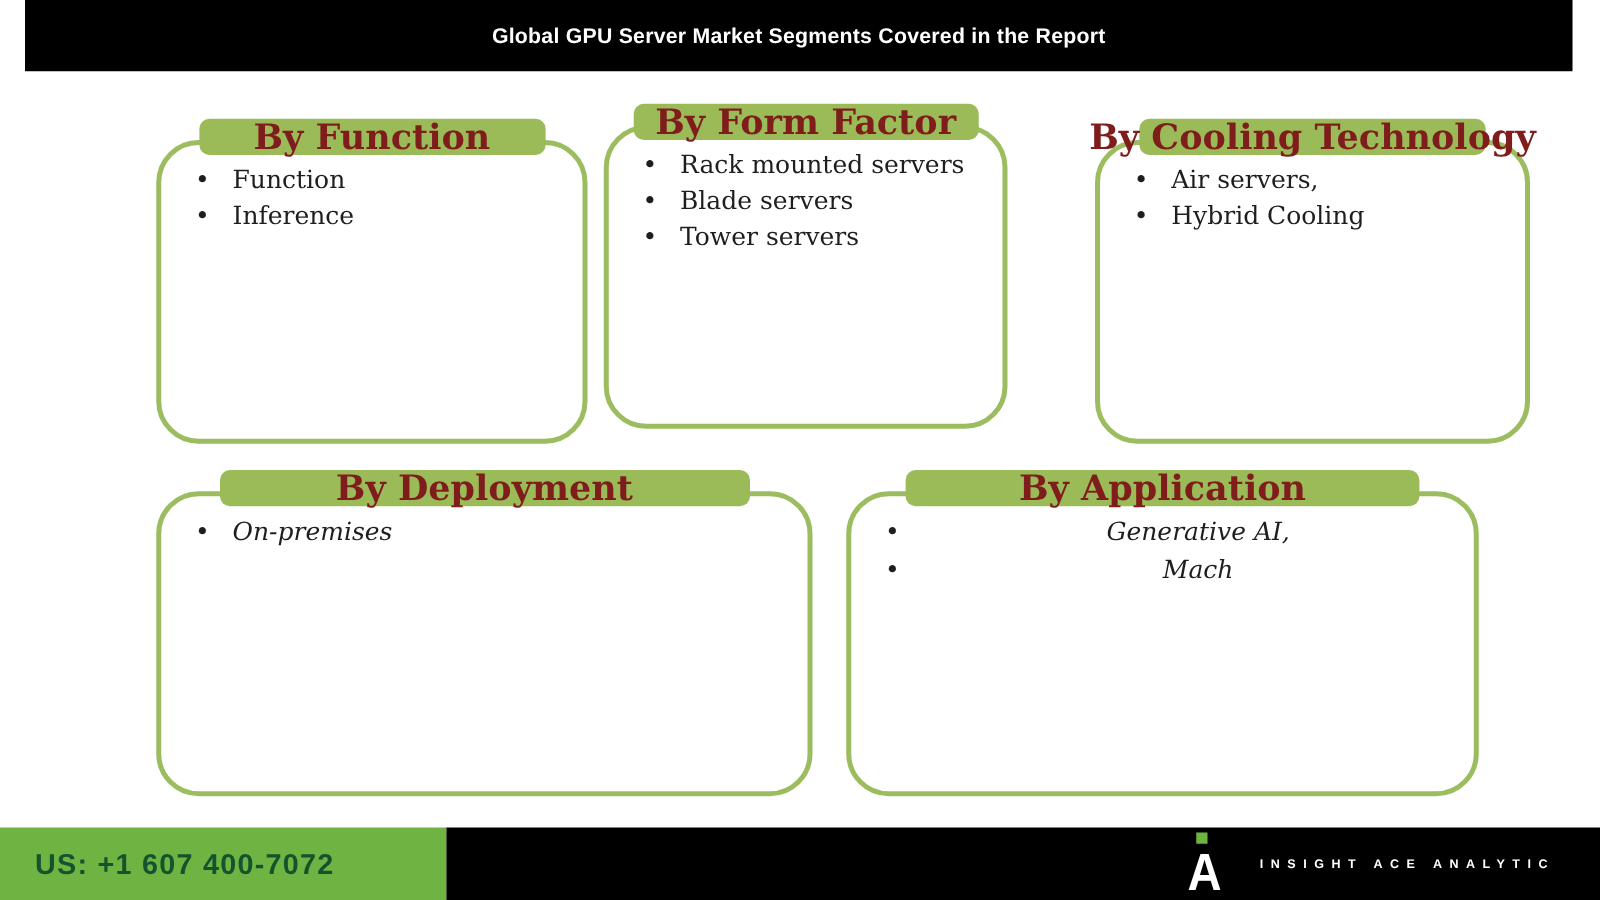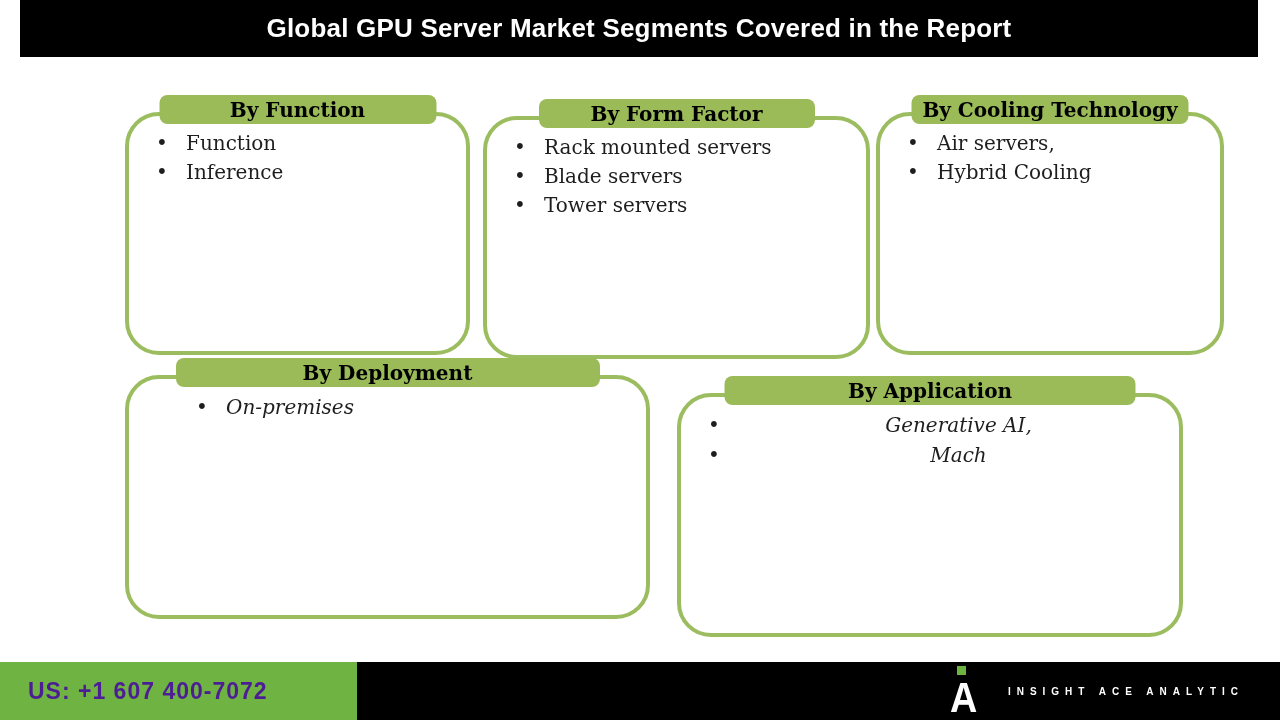--- a/index.html
+++ b/index.html
@@ -17,21 +17,21 @@
   .title-bar {
     position: absolute;
     left: 20px; top: 0;
     width: 1238px; height: 57px;
     background: #000000;
     display: flex; align-items: center; justify-content: center;
   }
   .title-bar h1 {
     color: #ffffff;
     font-family: "Liberation Sans", sans-serif;
-    font-size: 26px;
+    font-size: 17px;
     font-weight: 700;
     letter-spacing: 0.2px;
   }
 
   
   .seg-box {
     position: absolute;
     background: #ffffff;
     border: 4px solid #9CBD5F;
     border-radius: 34px;
@@ -43,22 +43,22 @@
     transform: translateX(-50%);
     height: 29px;
     background: #9BBB59;
     border-radius: 8px;
     display: flex; align-items: center; justify-content: center;
     z-index: 2;
   }
   .seg-header span {
     font-family: "DejaVu Serif", serif;
     font-weight: 700;
-    font-size: 20px;
-    color: #000000;
+    font-size: 28px;
+    color: #7f1d1d;
     white-space: nowrap;
   }
   .seg-list {
     list-style: none;
     padding-top: 13px;
   }
   .seg-list li {
     position: relative;
     padding-left: 57px;
     font-size: 20px;
@@ -71,25 +71,25 @@
     position: absolute;
     left: 27px;
     top: 0;
     font-size: 20px;
     color: #1e1e1e;
   }
 
   
   #box-function    { left: 125px; top: 112px; width: 345px; height: 243px; }
   #box-function    .seg-header { width: 277px; }
-  #box-formfactor  { left: 483px; top: 116px; width: 387px; height: 243px; }
+  #box-formfactor  { left: 483px; top: 100px; width: 323px; height: 243px; }
   #box-formfactor  .seg-header { width: 276px; }
   #box-cooling     { left: 835px; top: 112px; width: 348px; height: 243px; margin-left: 41px; }
   #box-cooling     .seg-header { width: 277px; }
-  #box-deployment  { left: 125px; top: 375px; width: 525px; height: 244px; padding-left: 40px; }
+  #box-deployment  { left: 125px; top: 393px; width: 525px; height: 244px; }
   #box-deployment  .seg-header { width: 424px; }
   #box-application { left: 677px; top: 393px; width: 506px; height: 244px; text-align: center; }
   #box-application .seg-header { width: 411px; }
   #box-deployment .seg-list li, #box-application .seg-list li { line-height: 30px; font-style: italic; }
 
   
   .footer-black {
     position: absolute;
     left: 357px; top: 662px;
     width: 923px; height: 58px;
@@ -105,21 +105,21 @@
     background: #6FB342;
     display: flex; align-items: center;
     padding-left: 28px;
     z-index: 2;
   }
   .footer-green .phone {
     font-family: "Liberation Sans", sans-serif;
     font-weight: 700;
     font-size: 23px;
     letter-spacing: 1px;
-    color: #4c1d95;
+    color: #14532d;
   }
   .logo-mark { position: relative; width: 32px; height: 52px; flex: 0 0 auto; }
   .logo-a {
     position: absolute; left: 0; bottom: -2px;
     font-family: "Liberation Sans", sans-serif;
     font-weight: 700; font-size: 42px; line-height: 1;
     color: #ffffff;
     transform: scaleX(0.9);
     transform-origin: left bottom;
   }

